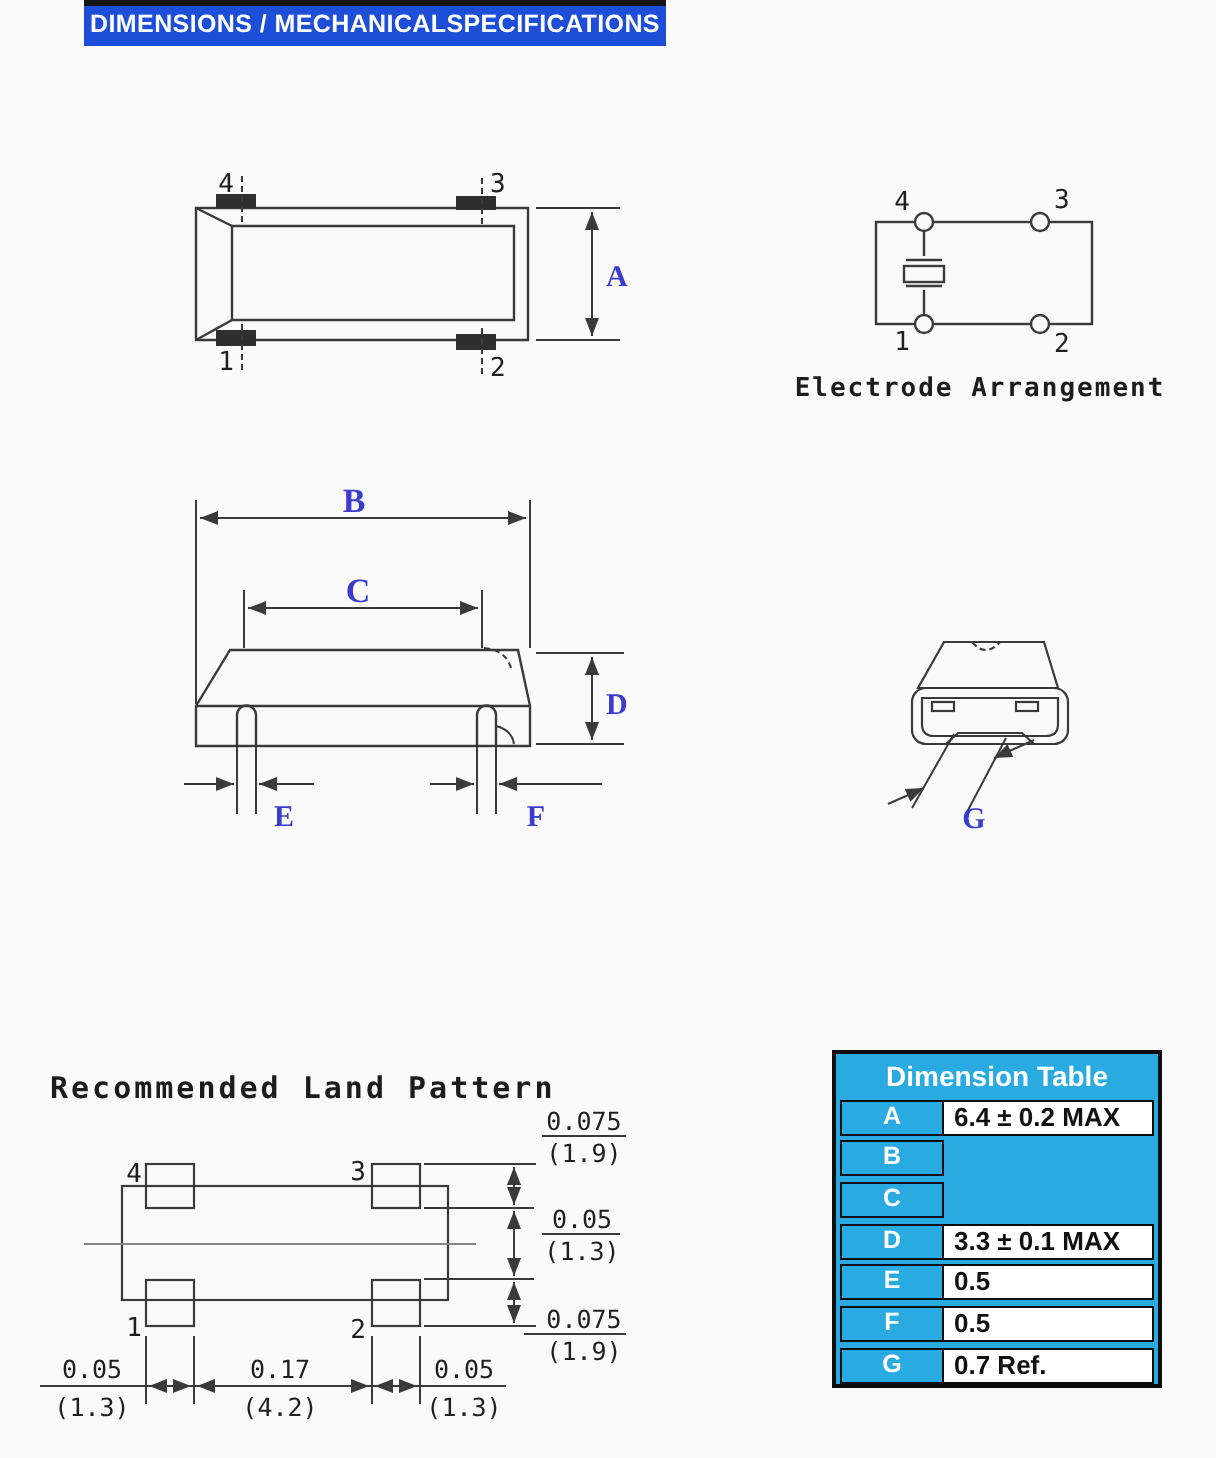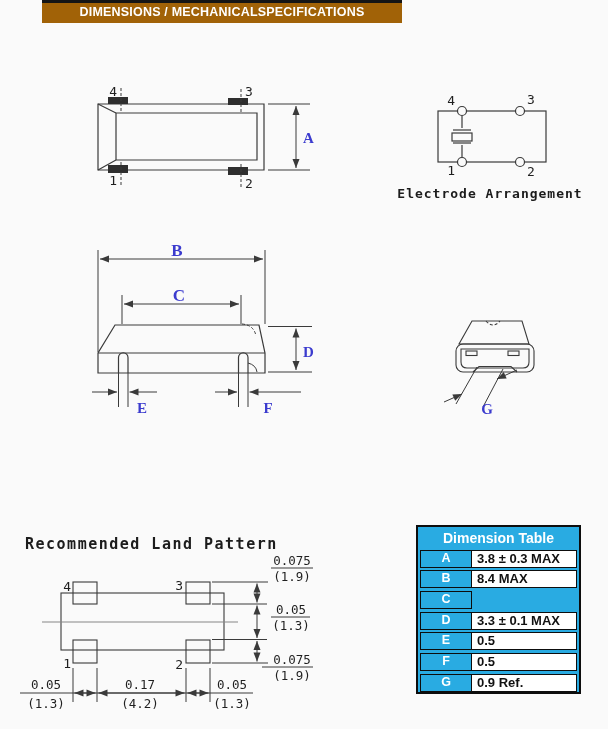--- a/index.html
+++ b/index.html
@@ -1,20 +1,20 @@
 <!DOCTYPE html>
 <html><head>
 <meta charset="utf-8">
 <style>
   html,body{margin:0;padding:0;background:#e8e8e8;}
   .canvas{position:relative;width:608px;height:729px;background:#fafafa;overflow:hidden;
           font-family:"Liberation Sans",sans-serif;}
   
-  .hdr{position:absolute;left:42px;top:0;width:360px;height:23px;box-sizing:border-box;
-       background:#a16207;border-top:3px solid #151515;color:#fff;
+  .hdr{position:absolute;left:42px;top:0;width:291px;height:23px;box-sizing:border-box;
+       background:#1d4ed8;border-top:3px solid #151515;color:#fff;
        font-weight:bold;font-size:12.5px;line-height:19px;text-align:center;letter-spacing:.2px;}
   
   .draw{position:absolute;left:0;top:0;}
   .cad  {font-family:"DejaVu Sans Mono",monospace;font-size:13px;fill:#1f1f1f;}
   .cads {font-family:"DejaVu Sans Mono",monospace;font-size:12.5px;fill:#1f1f1f;}
   .cap  {font-family:"DejaVu Sans Mono",monospace;font-size:13px;font-weight:bold;fill:#1c1c1c;letter-spacing:1px;}
   .lp-title{font-family:"DejaVu Sans Mono",monospace;font-size:15px;font-weight:bold;fill:#1c1c1c;letter-spacing:1.5px;}
   .dletter{font-family:"Liberation Serif",serif;font-weight:bold;font-size:15px;fill:#3b3bce;}
   .dletter-lg{font-family:"Liberation Serif",serif;font-weight:bold;font-size:17px;fill:#3b3bce;}
   
@@ -196,40 +196,39 @@
     <text class="cads" x="140" y="689" text-anchor="middle">0.17</text>
     <text class="cads" x="140" y="708" text-anchor="middle">(4.2)</text>
     <text class="cads" x="232" y="689" text-anchor="middle">0.05</text>
     <text class="cads" x="232" y="708" text-anchor="middle">(1.3)</text>
   </svg>
 
   <div class="dtable">
     <div class="ttl">Dimension Table</div>
     <div class="dim-row">
       <div class="dim-key">A</div>
-      <div class="dim-val">3.8 ± 0.3 MAX</div>
+      <div class="dim-val">6.4 ± 0.2 MAX</div>
     </div>
     <div class="dim-row">
       <div class="dim-key">B</div>
-      <div class="dim-val">8.4 MAX</div>
     </div>
     <div class="dim-row">
       <div class="dim-key">C</div>
     </div>
     <div class="dim-row">
       <div class="dim-key">D</div>
       <div class="dim-val">3.3 ± 0.1 MAX</div>
     </div>
     <div class="dim-row">
       <div class="dim-key">E</div>
       <div class="dim-val">0.5</div>
     </div>
     <div class="dim-row">
       <div class="dim-key">F</div>
       <div class="dim-val">0.5</div>
     </div>
     <div class="dim-row">
       <div class="dim-key">G</div>
-      <div class="dim-val">0.9 Ref.</div>
+      <div class="dim-val">0.7 Ref.</div>
     </div>
   </div>
 
 </div>
 
 </body></html>

